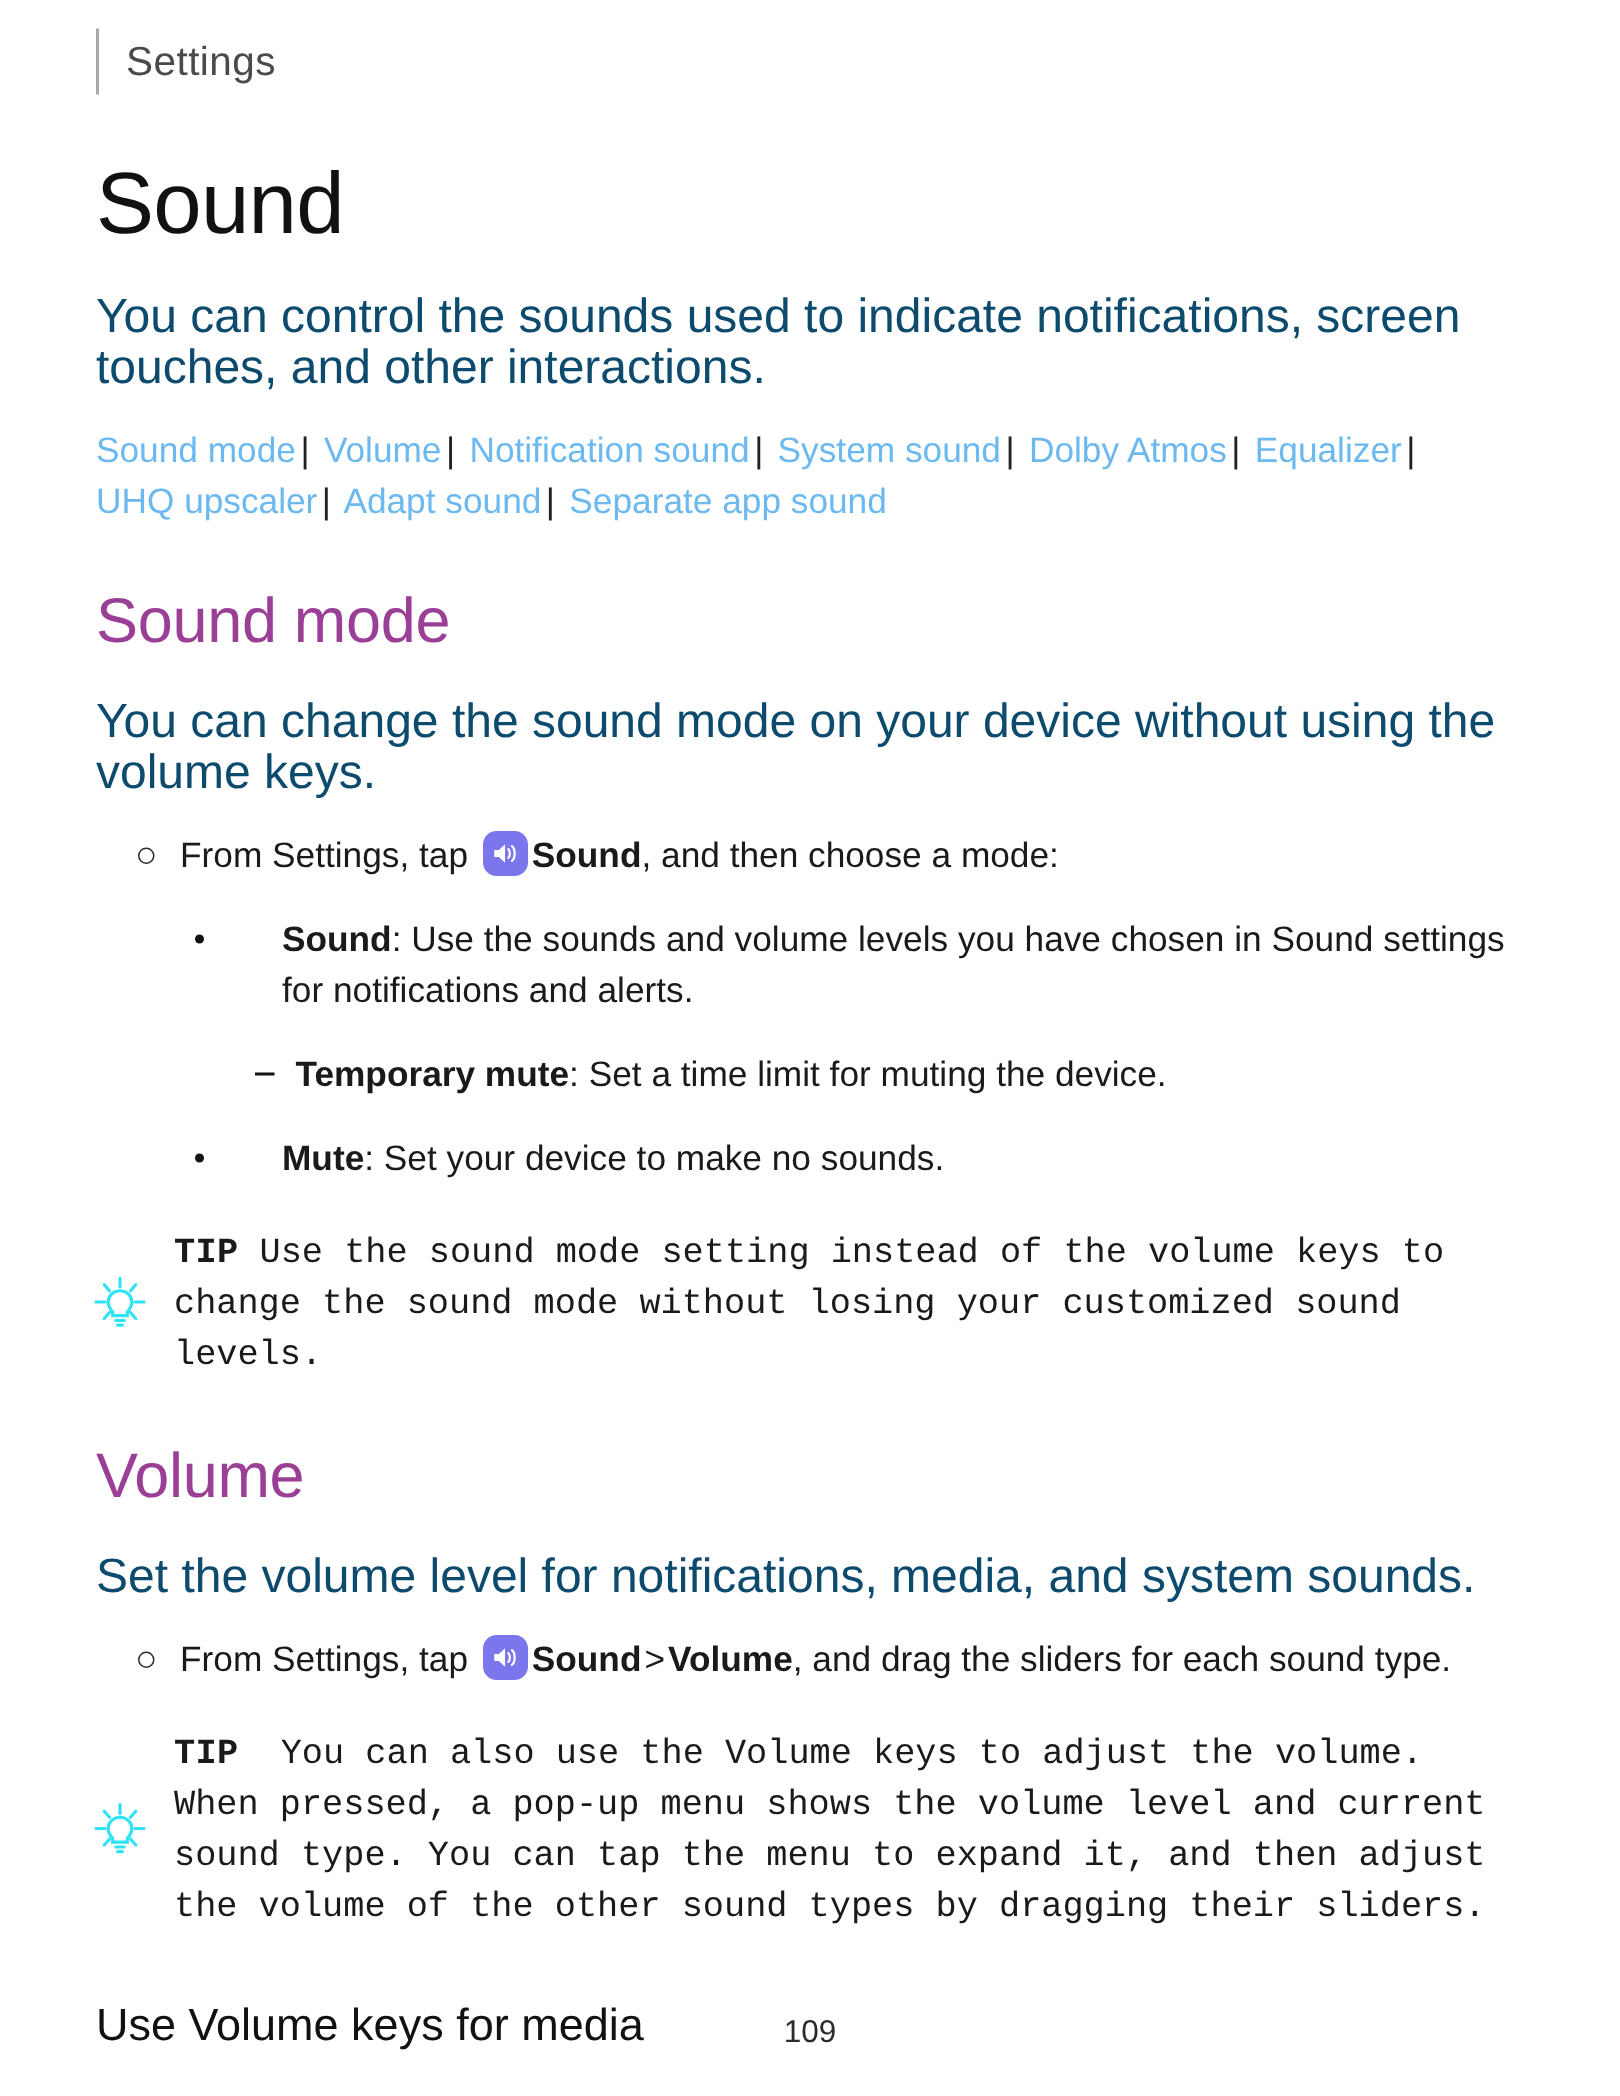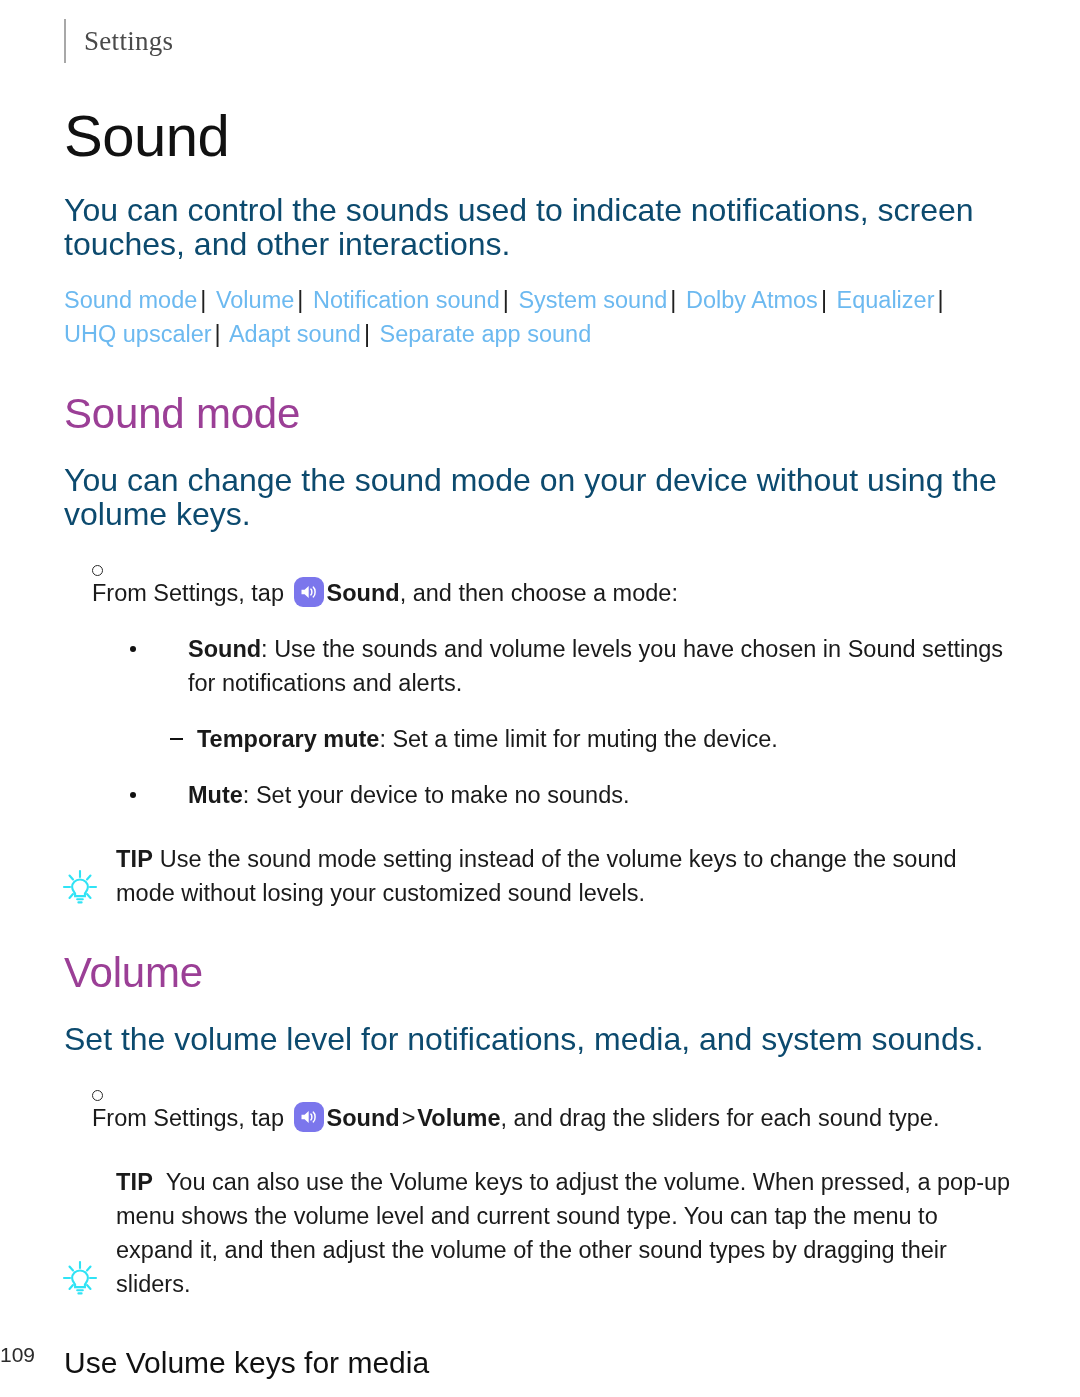--- a/index.html
+++ b/index.html
@@ -36,21 +36,20 @@
     height: 44px;
     background: #a8a8a8;
     margin-right: 18px;
     flex: 0 0 auto;
   }
   .header-label {
     font-size: 27px;
     font-weight: 400;
     color: #4a4a4a;
     letter-spacing: 0.3px;
-    font-family: Liberation Serif, serif;
   }
 
   
   .page-title {
     font-size: 58px;
     font-weight: 400;
     color: #111111;
     letter-spacing: -0.5px;
     margin: 38px 0 0 0;
     line-height: 1.05;
@@ -100,21 +99,21 @@
   }
 
   
   .step-row {
     display: flex;
     align-items: flex-start;
     font-size: 23.5px;
     line-height: 34px;
     margin-top: 22px;
   }
-  .step-row.lvl0 { margin-left: 28px; flex-direction: column; }
+  .step-row.lvl0 { margin-left: 28px; }
   .step-row.lvl1 { margin-left: 66px; gap: 36px; }
   .step-row.lvl2 { margin-left: 106px; }
 
   .bullet-hollow {
     flex: 0 0 auto;
     width: 11px;
     height: 11px;
     border: 1.6px solid #2a2a2a;
     border-radius: 50%;
     margin: 12px 17px 0 0;
@@ -155,22 +154,23 @@
   .sound-icon svg {
     position: absolute;
     top: 50%;
     left: 50%;
     transform: translate(-50%, -50%);
   }
 
   
   .tip-row {
     display: flex;
-    align-items: flex-end;
+    align-items: center;
     margin-top: 30px;
+    font-family: Liberation Mono, monospace;
   }
   .tip-icon {
     flex: 0 0 auto;
     width: 44px;
     height: 44px;
     margin: -2px 14px 0 -6px;
   }
   .tip-text {
     flex: 1 1 auto;
     font-size: 23.5px;
@@ -185,21 +185,21 @@
 
   
   .chev { font-weight: 400; padding: 0 2px; }
 
   
   .page-number {
     position: absolute;
     left: 0;
     right: 0;
     bottom: 30px;
-    text-align: left;
+    text-align: center;
     font-size: 21px;
     color: #2b2b2b;
   }
 </style>
 </head>
 <body>
 
 <div class="page">
 
   <div class="running-header">

